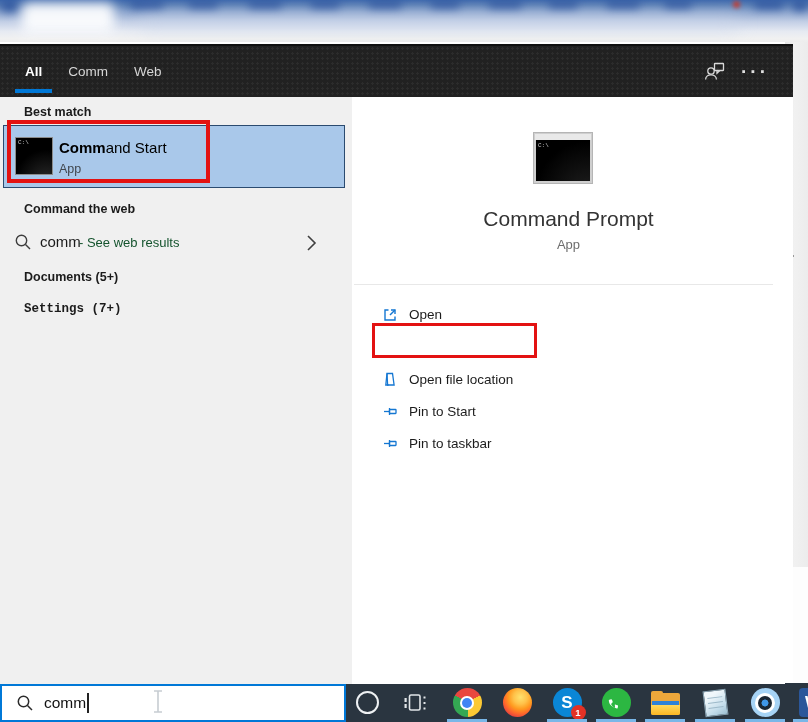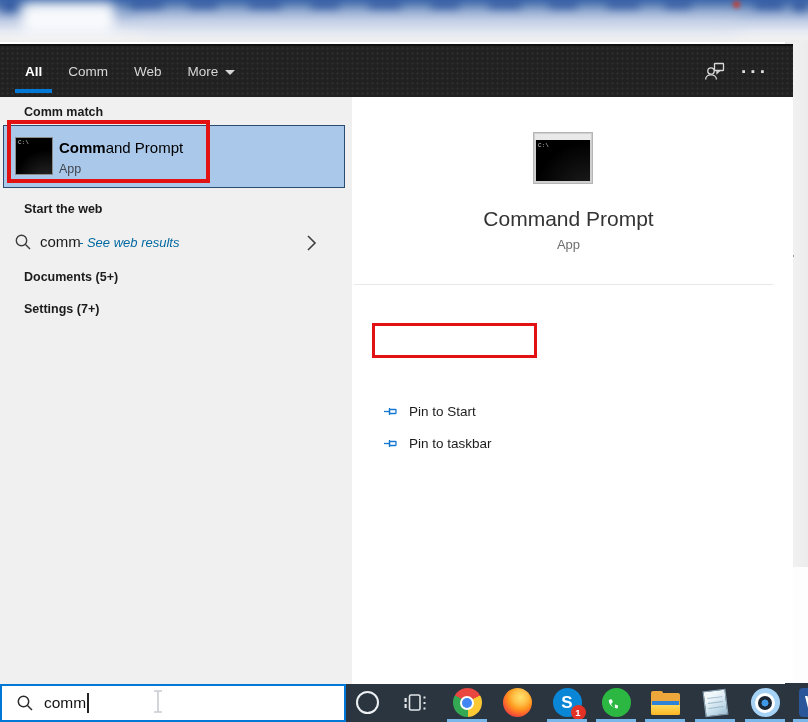--- a/index.html
+++ b/index.html
@@ -44,21 +44,21 @@
   .bm-icon{position:absolute;left:11px;top:11px;width:38px;height:38px;background:#000;
     border:1px solid #8b8b8b;box-sizing:border-box;
     background-image:radial-gradient(circle at 85% 120%,#2a2a2a 0%,#000 60%);}
   .bm-icon .cptext,.big-icon .cptext{position:absolute;left:2px;top:1px;color:#cfcfcf;font-size:6px;font-family:"Liberation Mono",monospace;}
   .bm-title{position:absolute;left:55px;top:13px;font-size:15px;color:#000;}
   .bm-title .match{font-weight:bold;}
   .bm-sub{position:absolute;left:55px;top:36px;font-size:12.5px;color:#41474e;}
   .web-row{position:absolute;left:0;top:128px;width:352px;height:36px;}
   .web-row .mag{position:absolute;left:14px;top:8px;}
   .web-query{position:absolute;left:40px;top:8px;font-size:15px;color:#1a1a1a;}
-  .web-hint{position:absolute;left:79px;top:10px;font-size:13px;color:#0369a1;font-style:italic;}
+  .web-hint{position:absolute;left:79px;top:10px;font-size:13px;color:#14532d;}
   .web-chev{position:absolute;left:306px;top:9px;}
   
   .rightpanel{position:absolute;left:352px;top:53px;width:433px;height:588px;background:#fff;}
   .big-icon{position:absolute;left:181px;top:35px;width:60px;height:52px;background:#cfcfcf;
     border:1px solid #b5b5b5;box-sizing:border-box;}
   .big-icon .titlebar{position:absolute;left:1px;right:1px;top:1px;height:6px;background:#e9e9e9;}
   .big-icon .screen{position:absolute;left:2px;right:2px;top:7px;bottom:2px;background:#000;
     background-image:radial-gradient(circle at 95% 130%,#1f1f1f 0%,#000 70%);}
   .big-icon .cptext{top:2px;}
   .rp-title{position:absolute;left:0;width:100%;top:110px;text-align:center;font-size:21px;color:#333;}
@@ -151,80 +151,91 @@
     <div class="tabs">
       <div class="tab active">
           <span>All</span>
         </div>
       <div class="tab">
           <span>Comm</span>
         </div>
       <div class="tab">
           <span>Web</span>
         </div>
-      <div class="tab">
-        <span>More</span>
-        <span class="dd-arrow"></span>
-      </div>
     </div>
     <div class="hdr-ico hdr-feedback">
       <svg width="24" height="24" viewBox="0 0 24 24" fill="none" stroke="#d9d9d9" stroke-width="1.3">
         <rect x="11.5" y="3.5" width="9" height="7" rx="0.5"></rect>
         <path d="M14 10.5 v2.8 l2.8 -2.8"></path>
         <circle cx="8" cy="11" r="3.2"></circle>
         <path d="M2.6 19.5 c0 -6.2 10.8 -6.2 10.8 0"></path>
       </svg>
     </div>
     <div class="hdr-ico hdr-more">
       <span>···</span>
     </div>
   </div>
 
   <div class="leftcol">
-    <div class="group-label" style="top:8px;">Comm match</div>
+    <div class="group-label" style="top:8px;">Best match</div>
 
     <div class="bm-row">
       <div class="bm-icon">
         <span class="cptext">C:\</span>
       </div>
-      <div class="bm-title"><span class="match">Comm</span><span>and Prompt</span></div>
+      <div class="bm-title"><span class="match">Comm</span><span>and Start</span></div>
       <div class="bm-sub">App</div>
     </div>
 
-    <div class="group-label" style="top:105px;">Start the web</div>
+    <div class="group-label" style="top:105px;">Command the web</div>
 
     <div class="web-row">
       <svg class="mag" width="18" height="18" viewBox="0 0 18 18" fill="none" stroke="#3d3d3d" stroke-width="1.4">
         <circle cx="7.5" cy="7.5" r="5.2"></circle>
           <path d="M11.5 11.5 L16 16"></path>
       </svg>
       <span class="web-query">comm</span>
       <span class="web-hint">- See web results</span>
       <svg class="web-chev" width="11" height="18" viewBox="0 0 11 18" fill="none" stroke="#3f3f3f" stroke-width="1.6">
         <path d="M2 2 L9 9 L2 16"></path>
       </svg>
     </div>
 
     <div class="group-label" style="top:173px;">Documents (5+)</div>
-    <div class="group-label" style="top:205px;">Settings (7+)</div>
+    <div class="group-label" style="top:205px;font-family:Liberation Mono, monospace;">Settings (7+)</div>
   </div>
 
   <div class="rightpanel">
     <div class="big-icon">
       <div class="titlebar"></div>
       <div class="screen">
         <span class="cptext">C:\</span>
       </div>
     </div>
     <div class="rp-title">Command Prompt</div>
     <div class="rp-sub">App</div>
     <div class="rp-divider"></div>
 
-
-
+    <div class="action" style="top:206px;">
+      <svg class="aicon" viewBox="0 0 17 17" fill="none" stroke="#1577d2" stroke-width="1.4">
+        <path d="M6.5 4 H3 V14 H13 V10.5"></path>
+        <path d="M9 4 H13 V8"></path>
+          <path d="M13 4 L8 9"></path>
+      </svg>
+      <span class="albl">Open</span>
+    </div>
+
+
+    <div class="action" style="top:271px;">
+      <svg class="aicon" viewBox="0 0 17 17" fill="none" stroke="#1577d2" stroke-width="1.3">
+        <path d="M5 2.5 h5.5 l1.6 11.5 h-6.5 z"></path>
+        <path d="M5 2.5 l-1.2 11.5 h2.8"></path>
+      </svg>
+      <span class="albl">Open file location</span>
+    </div>
 
     <div class="action" style="top:303px;">
       <svg class="aicon" viewBox="0 0 17 17" fill="none" stroke="#1577d2" stroke-width="1.3">
         <g transform="rotate(90 8.5 8.5)">
           <rect x="6.5" y="3" width="4" height="6.5" rx="0.5"></rect>
           <line x1="8.5" y1="9.5" x2="8.5" y2="15"></line>
           <line x1="5" y1="9.5" x2="12" y2="9.5"></line>
         </g>
       </svg>
       <span class="albl">Pin to Start</span>

